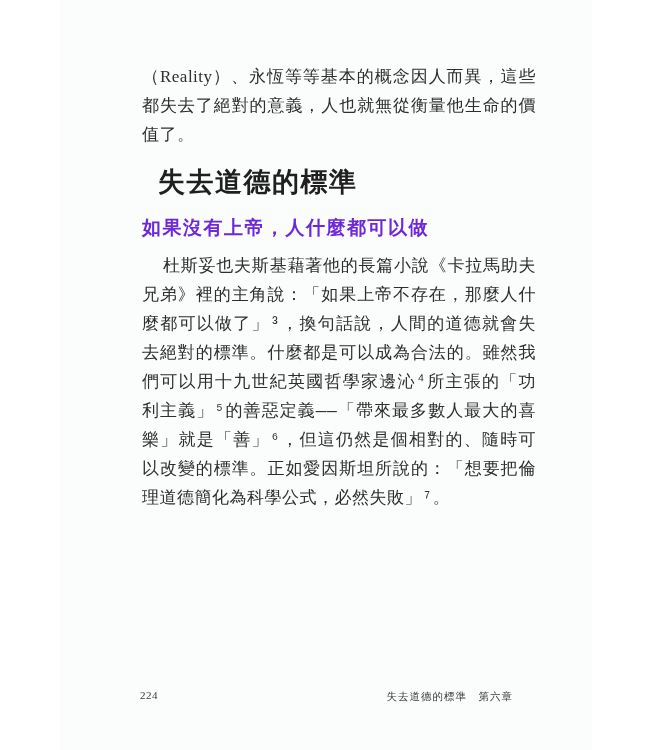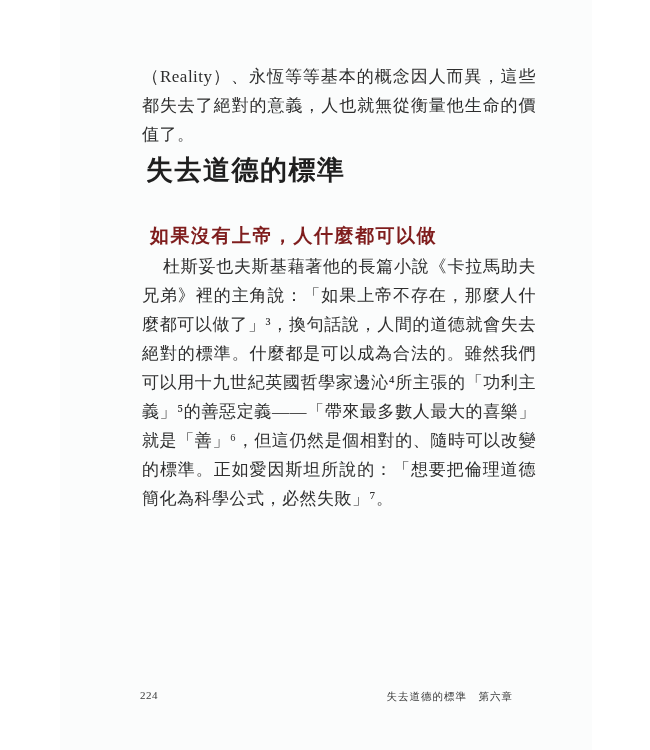--- a/index.html
+++ b/index.html
@@ -39,45 +39,46 @@
     line-height: 29px;
     text-align: justify;
     text-justify: inter-character;
     text-indent: 0;
     letter-spacing: 0.5px;
   }
   .section-title {
     position: absolute;
     left: 142px;
     top: 151px;
-    margin: 4px;
+    margin: 16px;
     font-size: 27px;
     line-height: 31px;
     font-weight: bold;
     color: #1f1f1f;
     letter-spacing: 1.5px;
     font-family: "Liberation Serif", "DejaVu Serif", serif;
   }
   .subsection-title {
     position: absolute;
     left: 142px;
     top: 214px;
-    margin: 8px;
+    margin: 0;
     font-size: 19px;
     line-height: 27px;
     font-weight: bold;
-    color: #7f1d1d;
+    color: #6d28d9;
     letter-spacing: 1.5px;
     font-family: "Liberation Sans", "DejaVu Sans", sans-serif;
   }
   .body-flow {
     position: absolute;
     left: 142px;
     top: 252px;
     width: 394px;
+    font-family: Liberation Mono, monospace;
   }
   .body-flow p {
     margin: 0;
     font-size: 17px;
     line-height: 29px;
     text-align: justify;
     text-justify: inter-character;
     text-indent: 21px;
     letter-spacing: 0.5px;
   }

